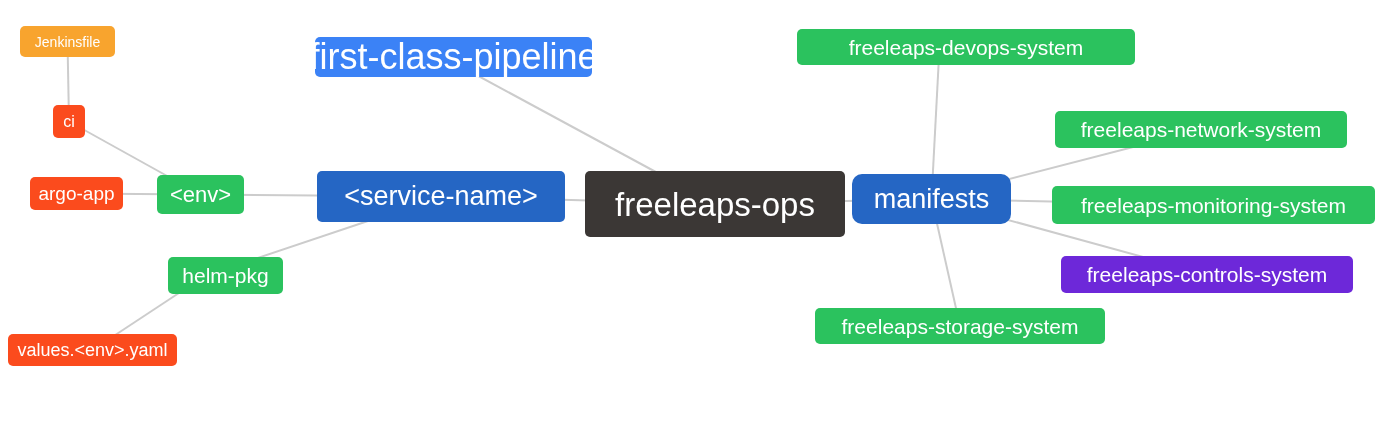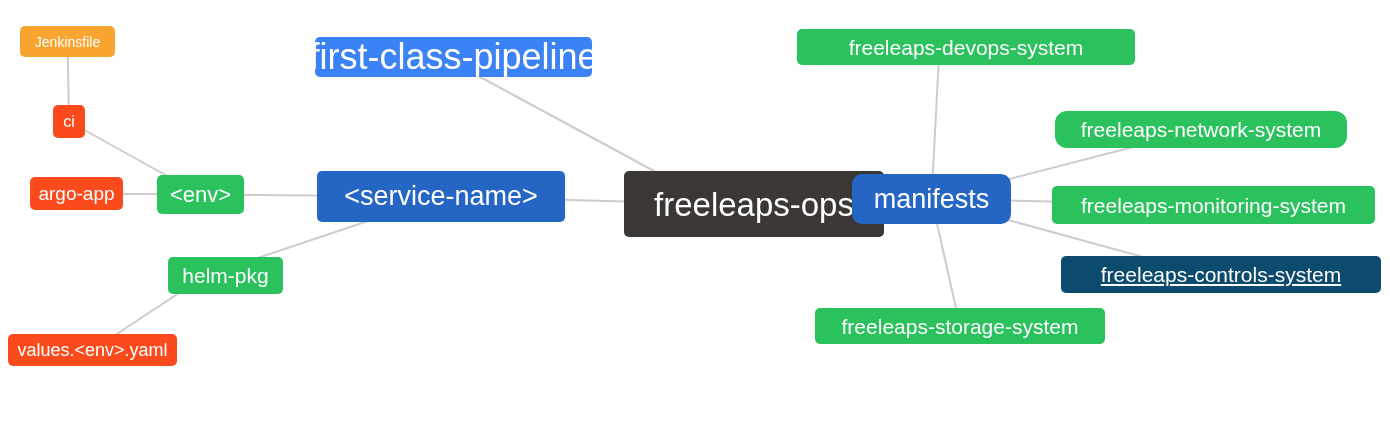--- a/index.html
+++ b/index.html
@@ -74,31 +74,31 @@
   <div class="node c-red" style="left: 53px; top: 105px; width: 32px; height: 33px; font-size: 16px; background: rgb(251, 75, 29); color: rgb(255, 255, 255);">ci</div>
 
   <div class="node c-red" style="left: 30px; top: 177px; width: 93px; height: 33px; font-size: 19px; background: rgb(251, 75, 29); color: rgb(255, 255, 255);">argo-app</div>
 
   <div class="node c-green" style="left: 157px; top: 175px; width: 87px; height: 39px; font-size: 22px; background: rgb(43, 194, 94); color: rgb(255, 255, 255);">&lt;env&gt;</div>
 
   <div class="node c-blue" style="left: 315px; top: 37px; width: 277px; height: 40px; font-size: 36px; background: #3b82f6; color: rgb(255, 255, 255);">first-class-pipeline</div>
 
   <div class="node c-blue" style="left: 317px; top: 171px; width: 248px; height: 51px; font-size: 27px; background: rgb(37, 102, 196); color: rgb(255, 255, 255);">&lt;service-name&gt;</div>
 
-  <div class="node c-dark" style="left: 585px; top: 171px; width: 260px; height: 66px; font-size: 33px; background: rgb(59, 55, 53); color: rgb(255, 255, 255); margin-left: 39px;">freeleaps-ops</div>
+  <div class="node c-dark" style="left: 585px; top: 171px; width: 260px; height: 66px; font-size: 33px; background: rgb(59, 55, 53); color: rgb(255, 255, 255);">freeleaps-ops</div>
 
   <div class="node c-blue" style="left: 852px; top: 174px; width: 159px; height: 50px; font-size: 27px; background: rgb(37, 102, 196); color: rgb(255, 255, 255); border-radius: 10px;">manifests</div>
 
   <div class="node c-green" style="left: 148px; top: 257px; width: 115px; height: 37px; font-size: 21px; background: rgb(43, 194, 94); color: rgb(255, 255, 255); margin-left: 20px;">helm-pkg</div>
 
   <div class="node c-red" style="left: 8px; top: 334px; width: 169px; height: 32px; font-size: 18px; background: rgb(251, 75, 29); color: rgb(255, 255, 255);">values.&lt;env&gt;.yaml</div>
 
   <div class="node c-green" style="left: 797px; top: 29px; width: 338px; height: 36px; font-size: 21px; background: rgb(43, 194, 94); color: rgb(255, 255, 255);">freeleaps-devops-system</div>
 
-  <div class="node c-green" style="left: 1055px; top: 111px; width: 292px; height: 37px; font-size: 21px; background: rgb(43, 194, 94); color: rgb(255, 255, 255); border-radius: 12px;">freeleaps-network-system</div>
+  <div class="node c-green" style="left: 1055px; top: 111px; width: 292px; height: 37px; font-size: 21px; background: rgb(43, 194, 94); color: rgb(255, 255, 255);">freeleaps-network-system</div>
 
   <div class="node c-green" style="left: 1052px; top: 186px; width: 323px; height: 38px; font-size: 21px; background: rgb(43, 194, 94); color: rgb(255, 255, 255);">freeleaps-monitoring-system</div>
 
-  <div class="node c-green" style="left: 1061px; top: 256px; width: 320px; height: 37px; font-size: 21px; background: #0c4a6e; color: rgb(255, 255, 255); text-decoration: underline;">freeleaps-controls-system</div>
+  <div class="node c-green" style="left: 1061px; top: 256px; width: 292px; height: 37px; font-size: 21px; background: #6d28d9; color: rgb(255, 255, 255);">freeleaps-controls-system</div>
 
   <div class="node c-green" style="left: 815px; top: 308px; width: 290px; height: 36px; font-size: 21px; background: rgb(43, 194, 94); color: rgb(255, 255, 255);">freeleaps-storage-system</div>
 
 </div>
 
 </body></html>

